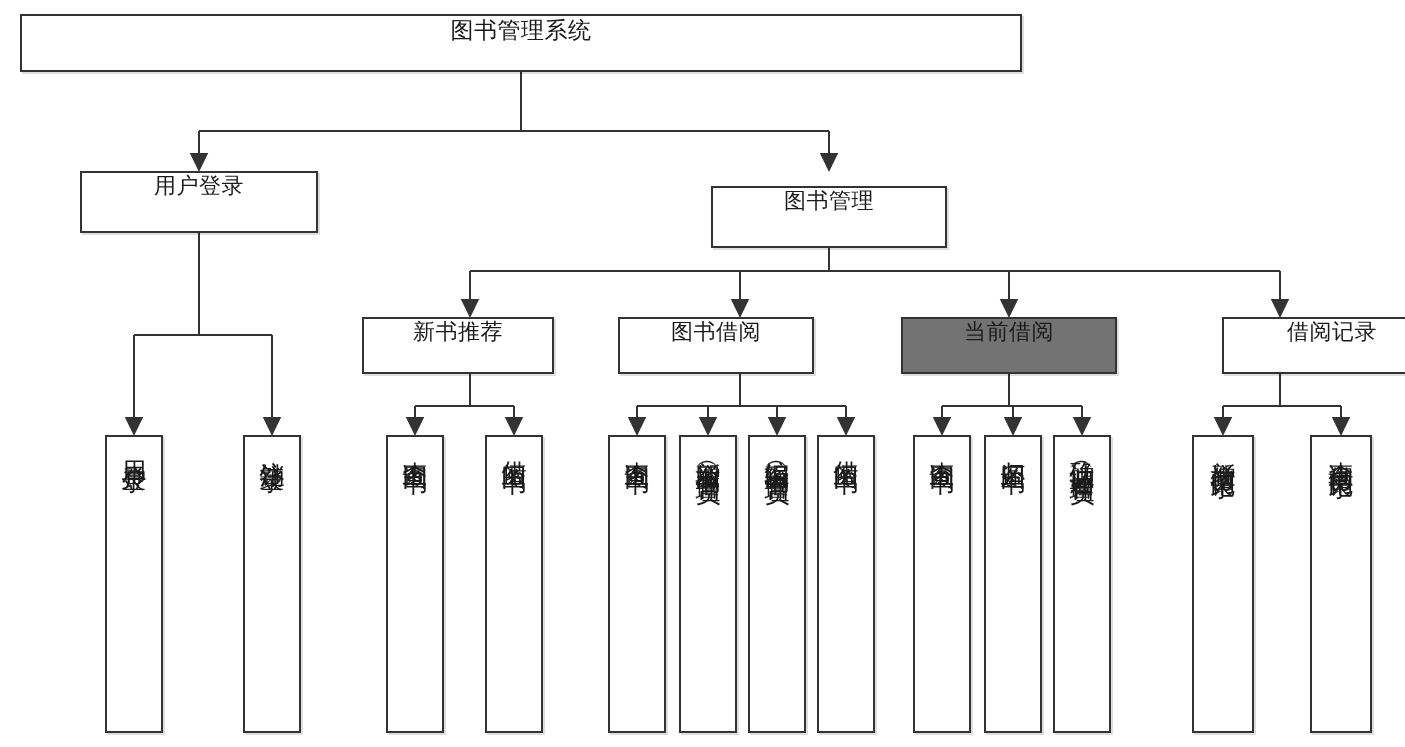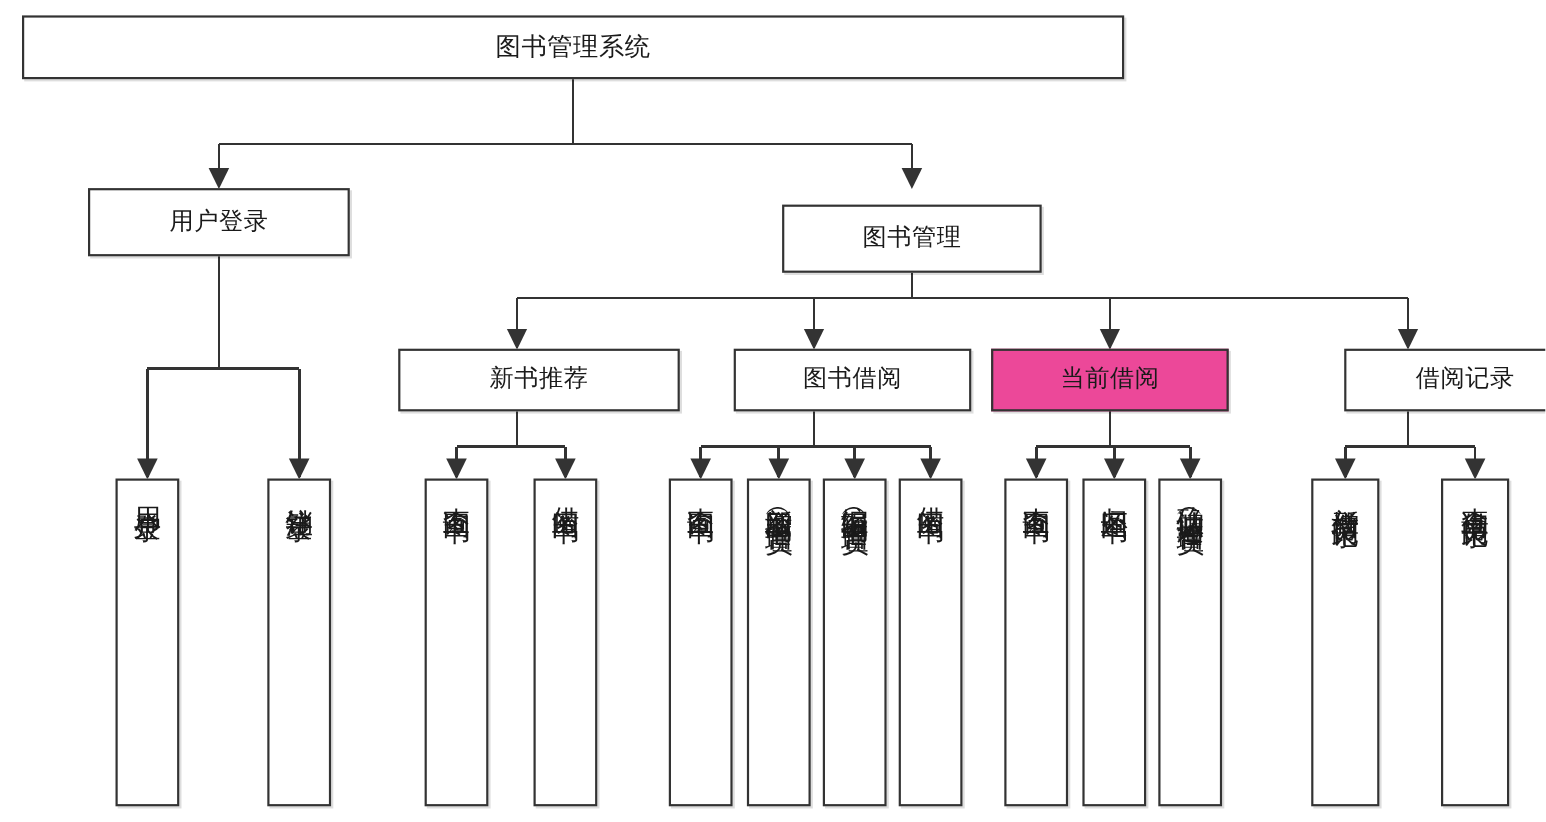--- a/index.html
+++ b/index.html
@@ -24,21 +24,20 @@
     width: 1405px;
     height: 747px;
     pointer-events: none;
   }
   .node {
     position: absolute;
     box-sizing: border-box;
     background: #ffffff;
     border: 2px solid #333333;
     display: flex;
-    align-items: center;
     justify-content: center;
     color: #1a1a1a;
     box-shadow: 2px 2px 0 rgba(0,0,0,0.13);
   }
   .node .label {
     display: block;
     text-align: center;
     line-height: 1.22;
     letter-spacing: 0.5px;
   }
@@ -121,27 +120,27 @@
   <div id="node-layer">
       <div class="node horiz root" id="node-root" style="left: 20px; top: 14px; width: 1002px; height: 58px; border-color: rgb(51, 51, 51); background: rgb(255, 255, 255); color: rgb(26, 26, 26);">
         <span class="label">图书管理系统</span>
       </div>
       <div class="node horiz" id="node-user-login" style="left: 80px; top: 171px; width: 238px; height: 62px; border-color: rgb(51, 51, 51); background: rgb(255, 255, 255); color: rgb(26, 26, 26);">
         <span class="label">用户登录</span>
       </div>
       <div class="node horiz" id="node-book-manage" style="left: 711px; top: 186px; width: 236px; height: 62px; border-color: rgb(51, 51, 51); background: rgb(255, 255, 255); color: rgb(26, 26, 26);">
         <span class="label">图书管理</span>
       </div>
-      <div class="node horiz" id="node-new-book-rec" style="left: 362px; top: 317px; width: 256px; height: 57px; border-color: rgb(51, 51, 51); background: rgb(255, 255, 255); color: rgb(26, 26, 26);">
+      <div class="node horiz" id="node-new-book-rec" style="left: 362px; top: 317px; width: 192px; height: 57px; border-color: rgb(51, 51, 51); background: rgb(255, 255, 255); color: rgb(26, 26, 26);">
         <span class="label">新书推荐</span>
       </div>
-      <div class="node horiz" id="node-book-borrow" style="left: 667px; top: 317px; width: 216px; height: 57px; border-color: rgb(51, 51, 51); background: rgb(255, 255, 255); color: rgb(26, 26, 26);">
+      <div class="node horiz" id="node-book-borrow" style="left: 618px; top: 317px; width: 196px; height: 57px; border-color: rgb(51, 51, 51); background: rgb(255, 255, 255); color: rgb(26, 26, 26);">
         <span class="label">图书借阅</span>
       </div>
-      <div class="node horiz" id="node-current-borrow" style="left: 901px; top: 317px; width: 216px; height: 57px; border-color: rgb(51, 51, 51); background: #ec4899; color: rgb(26, 26, 26);">
+      <div class="node horiz" id="node-current-borrow" style="left: 901px; top: 317px; width: 216px; height: 57px; border-color: rgb(51, 51, 51); background: #737373; color: rgb(26, 26, 26);">
         <span class="label">当前借阅</span>
       </div>
       <div class="node horiz" id="node-borrow-record" style="left: 1222px; top: 317px; width: 220px; height: 57px; border-color: rgb(51, 51, 51); background: rgb(255, 255, 255); color: rgb(26, 26, 26);">
         <span class="label">借阅记录</span>
       </div>
       <div class="node vert" id="node-leaf-user-login" style="left: 105px; top: 435px; width: 58px; height: 298px; border-color: rgb(51, 51, 51); background: rgb(255, 255, 255); color: rgb(26, 26, 26);">
         <span class="label">用户登录</span>
       </div>
       <div class="node vert" id="node-leaf-logout" style="left: 243px; top: 435px; width: 58px; height: 298px; border-color: rgb(51, 51, 51); background: rgb(255, 255, 255); color: rgb(26, 26, 26);">
         <span class="label">注销登录</span>

